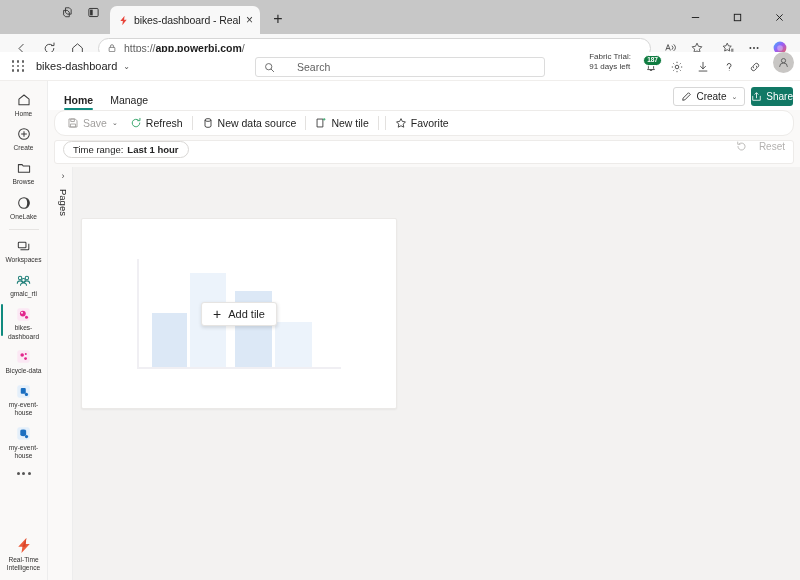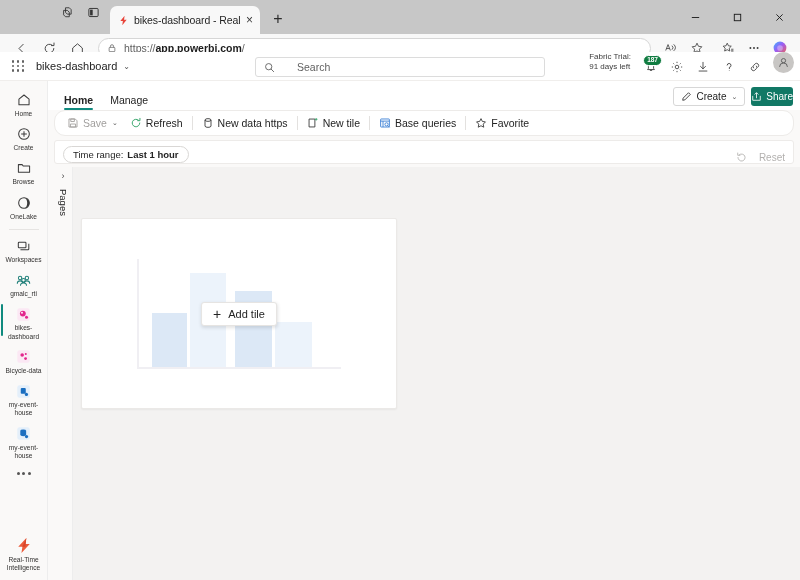--- a/index.html
+++ b/index.html
@@ -178,21 +178,21 @@
     font-size:10.5px; color:#242424; white-space:nowrap;
   }
   .cmd.disabled { color:#a19f9d; }
   .cmd-chev { font-size:7px; color:#555; margin-left:1px; }
   .cmd-sep { width:1px; height:14px; background:#e3e1df; margin:0 3px; }
 
   
   .trbar {
     position:absolute; left:54px; top:88px; width:740px; height:24px;
     background:#ffffff; border:1px solid #edebe9; border-radius:3px;
-    display:flex; align-items:flex-end; padding:0 8px;
+    display:flex; align-items:flex-start; padding:0 8px;
   }
   .tr-pill {
     height:17px; border:1px solid #d9d7d5; border-radius:9px;
     display:flex; align-items:center; padding:0 9px;
     font-size:9.5px; color:#242424;
   }
   .tr-pill b { font-weight:700; }
   .tr-reset {
     margin-left:auto; display:flex; align-items:center; gap:12px;
     font-size:10px; color:#b3b1af;
@@ -616,50 +616,39 @@
 
       <div class="cmd-sep"></div>
 
       <div class="cmd">
         <span>
           <svg width="12" height="12" viewBox="0 0 14 14" fill="none" stroke="#3b3b3b" stroke-width="1.05">
             <ellipse cx="7" cy="3.5" rx="3.5" ry="1.6"></ellipse>
             <path d="M3.5 3.5 V10.5 a3.5 1.6 0 0 0 7 0 V3.5"></path>
           </svg>
         </span>
-        <span>New data https</span>
+        <span>New data source</span>
       </div>
 
 
       <div class="cmd-sep"></div>
 
       <div class="cmd">
         <span>
           <svg width="12" height="12" viewBox="0 0 14 14" fill="none" stroke="#3b3b3b" stroke-width="1.05" stroke-linejoin="round">
             <path d="M2.4 2.4 H9.2 V11.6 H2.4 Z"></path>
             <path d="M10.7 1.2 V4.2 M9.2 2.7 H12.2" stroke="#3aa76d"></path>
           </svg>
         </span>
         <span>New tile</span>
       </div>
 
 
       <div class="cmd-sep"></div>
 
-      <div class="cmd">
-        <span>
-          <svg width="12" height="12" viewBox="0 0 14 14" fill="none" stroke="#3a7fd5" stroke-width="1.05" stroke-linejoin="round">
-            <rect x="1.9" y="2.3" width="10.2" height="9.4" rx="0.6"></rect>
-            <path d="M1.9 4.8 H12.1 M4.7 4.8 V11.7"></path>
-            <circle cx="8.8" cy="8.6" r="1.9" fill="#fff"></circle>
-            <path d="M10.2 10 L12 11.8" stroke-linecap="round"></path>
-          </svg>
-        </span>
-        <span>Base queries</span>
-      </div>
 
       <div class="cmd-sep"></div>
 
       <div class="cmd">
         <span>
           <svg width="12" height="12" viewBox="0 0 14 14" fill="none" stroke="#3b3b3b" stroke-width="1.05" stroke-linejoin="round">
             <path d="M7 1.9 L8.6 5.2 L12.2 5.7 L9.6 8.3 L10.2 11.9 L7 10.2 L3.8 11.9 L4.4 8.3 L1.8 5.7 L5.4 5.2 Z"></path>
           </svg>
         </span>
         <span>Favorite</span>

